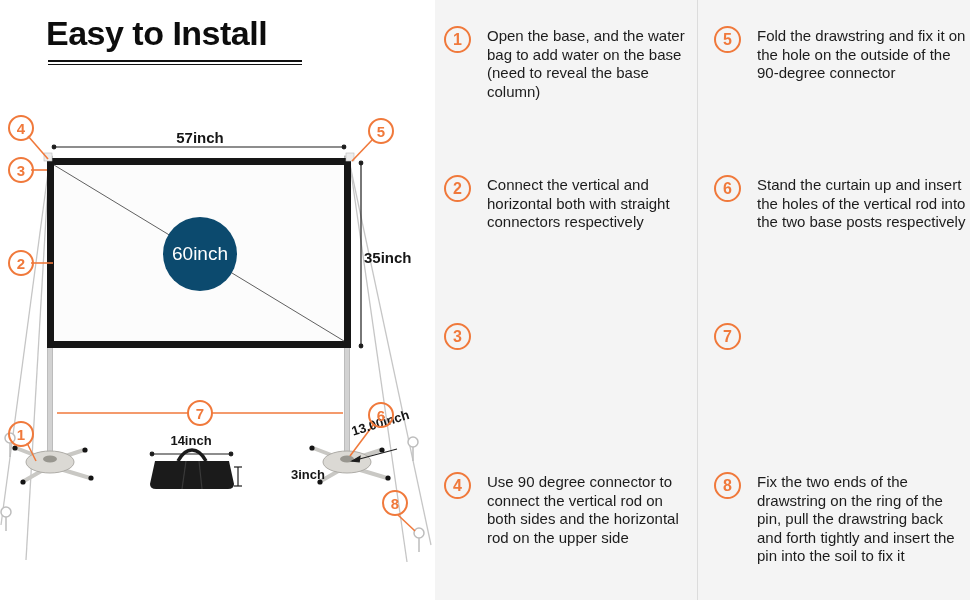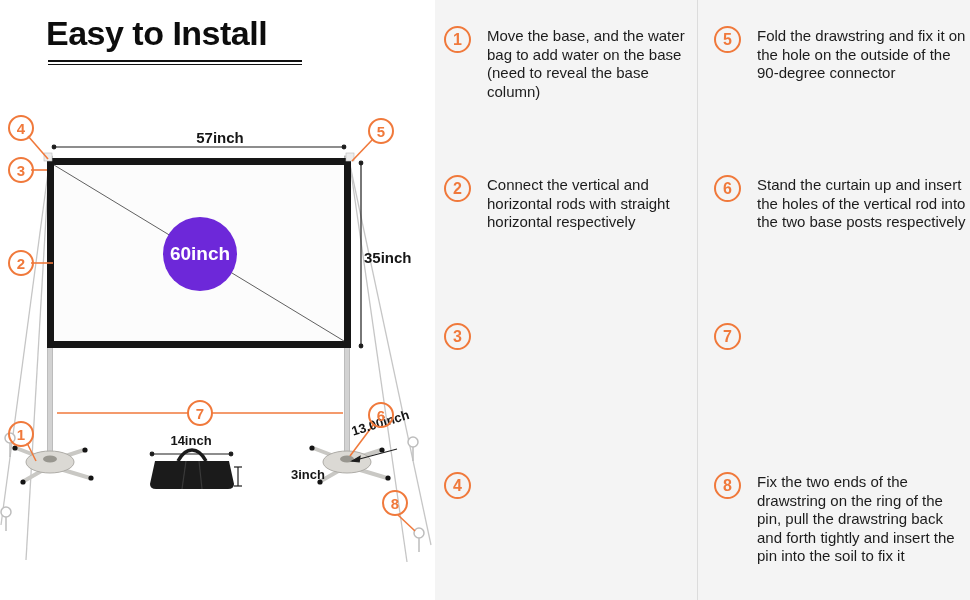--- a/index.html
+++ b/index.html
@@ -14,28 +14,28 @@
 
   
   .diagram{position:absolute;left:0;top:0;width:435px;height:600px;background:#fff;}
   .title{position:absolute;left:46px;top:14px;font-size:34px;font-weight:700;color:#0d0d0d;letter-spacing:-0.5px;}
   .title-underline{position:absolute;left:48px;top:60px;width:254px;height:5px;
     border-top:2px solid #121212;border-bottom:1px solid #121212;}
 
   .diagram svg{position:absolute;left:0;top:0;}
 
   .dim-label{position:absolute;font-weight:700;color:#161616;font-size:15px;white-space:nowrap;}
-  .lbl-57{left:172px;top:129px;width:56px;text-align:center;margin-left:20px;}
+  .lbl-57{left:172px;top:129px;width:56px;text-align:center;}
   .lbl-35{left:364px;top:249px;}
   .lbl-14{left:162px;top:433px;width:58px;text-align:center;font-size:13px;}
   .lbl-3{left:246px;top:467px;font-size:13px;margin-left:45px;}
   .lbl-13{left:352px;top:424px;font-size:13px;transform:rotate(-17deg);transform-origin:left center;}
 
   .screen-size{position:absolute;left:163px;top:217px;width:74px;height:74px;border-radius:50%;
-    background:#6d28d9;color:#fff;font-weight:700;font-size:19px;
+    background:#0c4a6e;color:#fff;font-weight:400;font-size:19px;
     display:flex;align-items:center;justify-content:center;}
 
   .co{position:absolute;width:26px;height:26px;border:2.5px solid var(--accent);border-radius:50%;
     color:var(--accent);font-weight:700;font-size:15px;
     display:flex;align-items:center;justify-content:center;background:transparent;}
   .co-1{left:8px;top:421px;}
   .co-2{left:8px;top:250px;}
   .co-3{left:8px;top:157px;}
   .co-4{left:8px;top:115px;}
   .co-5{left:368px;top:118px;}
@@ -186,31 +186,32 @@
     <div class="co co-6">6</div>
     <div class="co co-7">7</div>
     <div class="co co-8">8</div>
   </div>
 
   <div class="panel"></div>
   <div class="panel-divider"></div>
 
   <div class="step col1 r1">
     <div class="num">1</div>
-    <div class="txt">Move the base, and the water bag to add water on the base (need to reveal the base column)</div>
+    <div class="txt">Open the base, and the water bag to add water on the base (need to reveal the base column)</div>
   </div>
   <div class="step col1 r2">
     <div class="num">2</div>
-    <div class="txt">Connect the vertical and horizontal rods with straight horizontal respectively</div>
+    <div class="txt">Connect the vertical and horizontal both with straight connectors respectively</div>
   </div>
   <div class="step col1 r3">
     <div class="num">3</div>
   </div>
   <div class="step col1 r4">
     <div class="num">4</div>
+    <div class="txt">Use 90 degree connector to connect the vertical rod on both sides and the horizontal rod on the upper side</div>
   </div>
   <div class="step col2 r1">
     <div class="num">5</div>
     <div class="txt">Fold the drawstring and fix it on the hole on the outside of the 90-degree connector</div>
   </div>
   <div class="step col2 r2">
     <div class="num">6</div>
     <div class="txt">Stand the curtain up and insert the holes of the vertical rod into the two base posts respectively</div>
   </div>
   <div class="step col2 r3">

